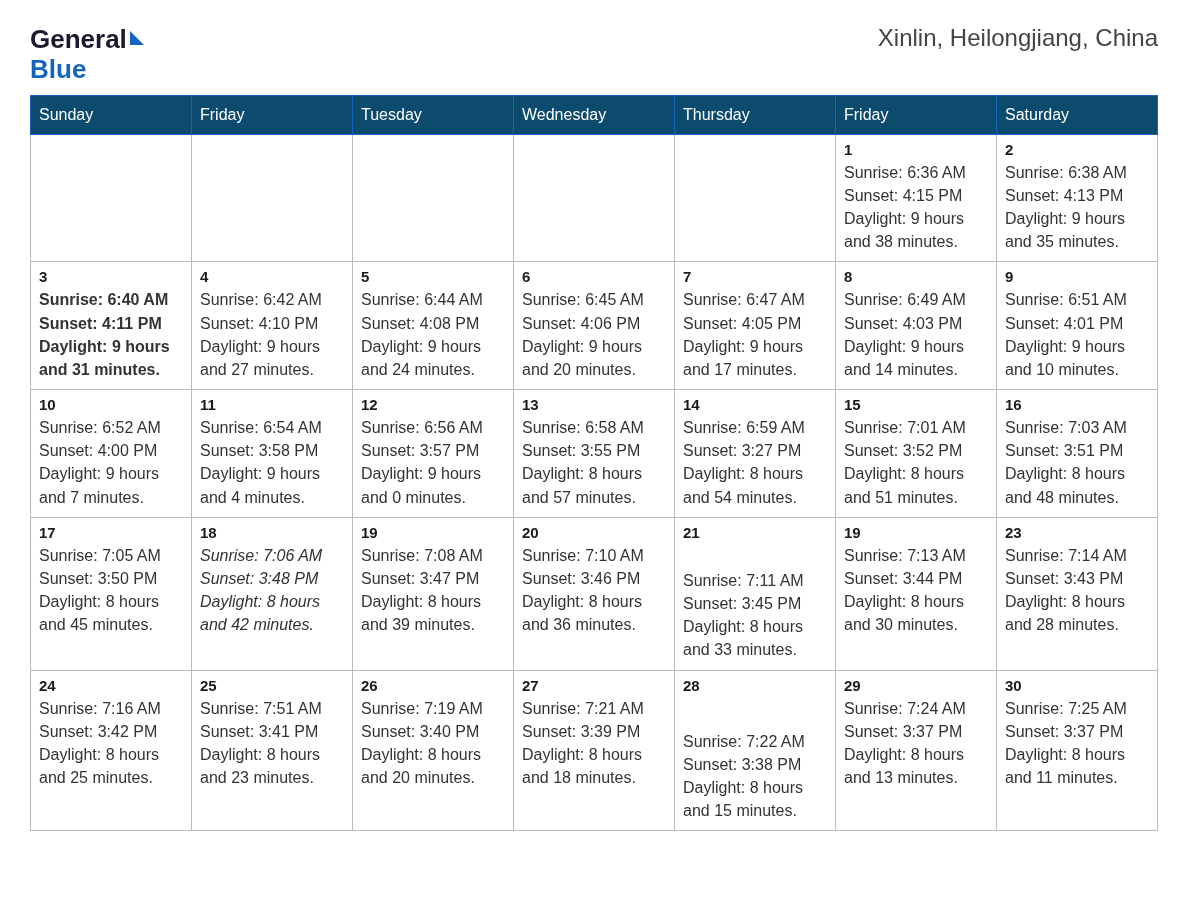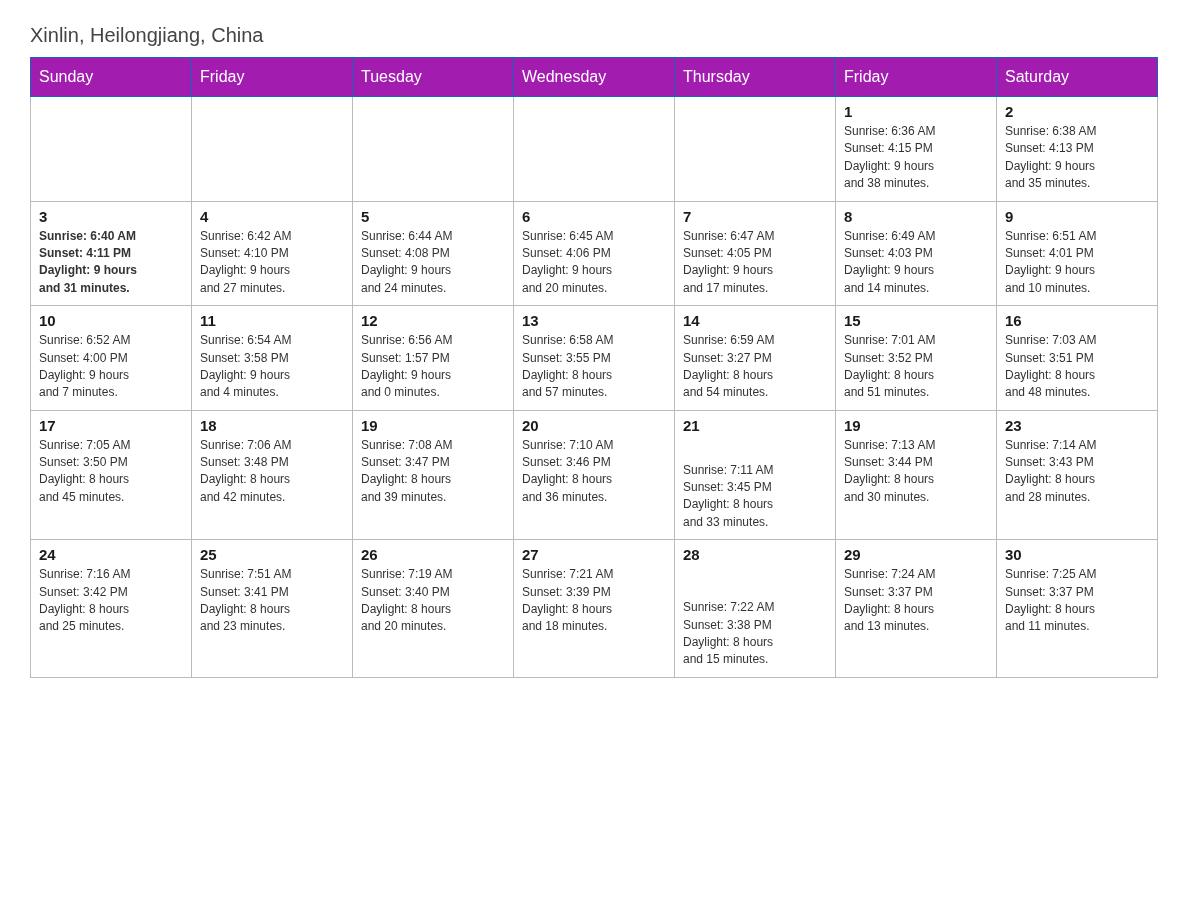--- a/index.html
+++ b/index.html
@@ -48,31 +48,31 @@
     .title-section {
       text-align: right;
     }
     .month-title {
       font-size: 52px;
       font-weight: normal;
       color: #1a1a1a;
       line-height: 1.1;
     }
     .location-title {
-      font-size: 20px;
+      font-size: 24px;
       color: #444;
       margin-top: 4px;
     }
     .calendar {
       width: 100%;
       border-collapse: collapse;
       margin-top: 10px;
     }
     .calendar thead tr th {
-      background-color: #a21caf;
+      background-color: #0c4a6e;
       color: #fff;
       font-size: 16px;
       font-weight: normal;
       padding: 10px 8px;
       text-align: left;
       border: 1px solid #1565c0;
     }
     .calendar tbody tr td {
       vertical-align: top;
       padding: 6px 8px 8px 8px;
@@ -87,35 +87,42 @@
       min-height: 90px;
     }
     .day-number {
       font-size: 15px;
       font-weight: bold;
       color: #1a1a1a;
       display: block;
       margin-bottom: 3px;
     }
     .day-info {
-      font-size: 12px;
+      font-size: 16px;
       color: #333;
       line-height: 1.45;
     }
     .empty-cell {
       background: #f9f9f9;
     }
     .row-divider td {
       border-top: 2px solid #1565c0;
     }
   </style>
 </head>
 <body>
 
 <div class="header">
+  <div class="logo">
+    <div style="display:flex;align-items:center;">
+      <span class="logo-general">General</span>
+      <div class="logo-triangle"></div>
+    </div>
+    <span class="logo-blue">Blue</span>
+  </div>
   <div class="title-section">
     <div class="location-title">Xinlin, Heilongjiang, China</div>
   </div>
 </div>
 
 <table class="calendar">
   <thead>
     <tr>
     <th>Sunday</th>
         <th>Friday</th>
@@ -210,21 +217,21 @@
         <td>
           <span class="day-number">11</span>
           <div class="day-info" style="white-space: pre-line;">Sunrise: 6:54 AM
 Sunset: 3:58 PM
 Daylight: 9 hours
 and 4 minutes.</div>
         </td>
         <td>
           <span class="day-number">12</span>
           <div class="day-info" style="white-space: pre-line;">Sunrise: 6:56 AM
-Sunset: 1:57 PM
+Sunset: 3:57 PM
 Daylight: 9 hours
 and 0 minutes.</div>
         </td>
         <td>
           <span class="day-number">13</span>
           <div class="day-info" style="white-space: pre-line;">Sunrise: 6:58 AM
 Sunset: 3:55 PM
 Daylight: 8 hours
 and 57 minutes.</div>
         </td>
@@ -253,21 +260,21 @@
       <tr class="row-divider">
         <td>
           <span class="day-number">17</span>
           <div class="day-info" style="white-space: pre-line;">Sunrise: 7:05 AM
 Sunset: 3:50 PM
 Daylight: 8 hours
 and 45 minutes.</div>
         </td>
         <td>
           <span class="day-number">18</span>
-          <div class="day-info" style="white-space: pre-line;">Sunrise: 7:06 AM
+          <div class="day-info" style="white-space: pre-line; font-style: italic;">Sunrise: 7:06 AM
 Sunset: 3:48 PM
 Daylight: 8 hours
 and 42 minutes.</div>
         </td>
         <td>
           <span class="day-number">19</span>
           <div class="day-info" style="white-space: pre-line;">Sunrise: 7:08 AM
 Sunset: 3:47 PM
 Daylight: 8 hours
 and 39 minutes.</div>

